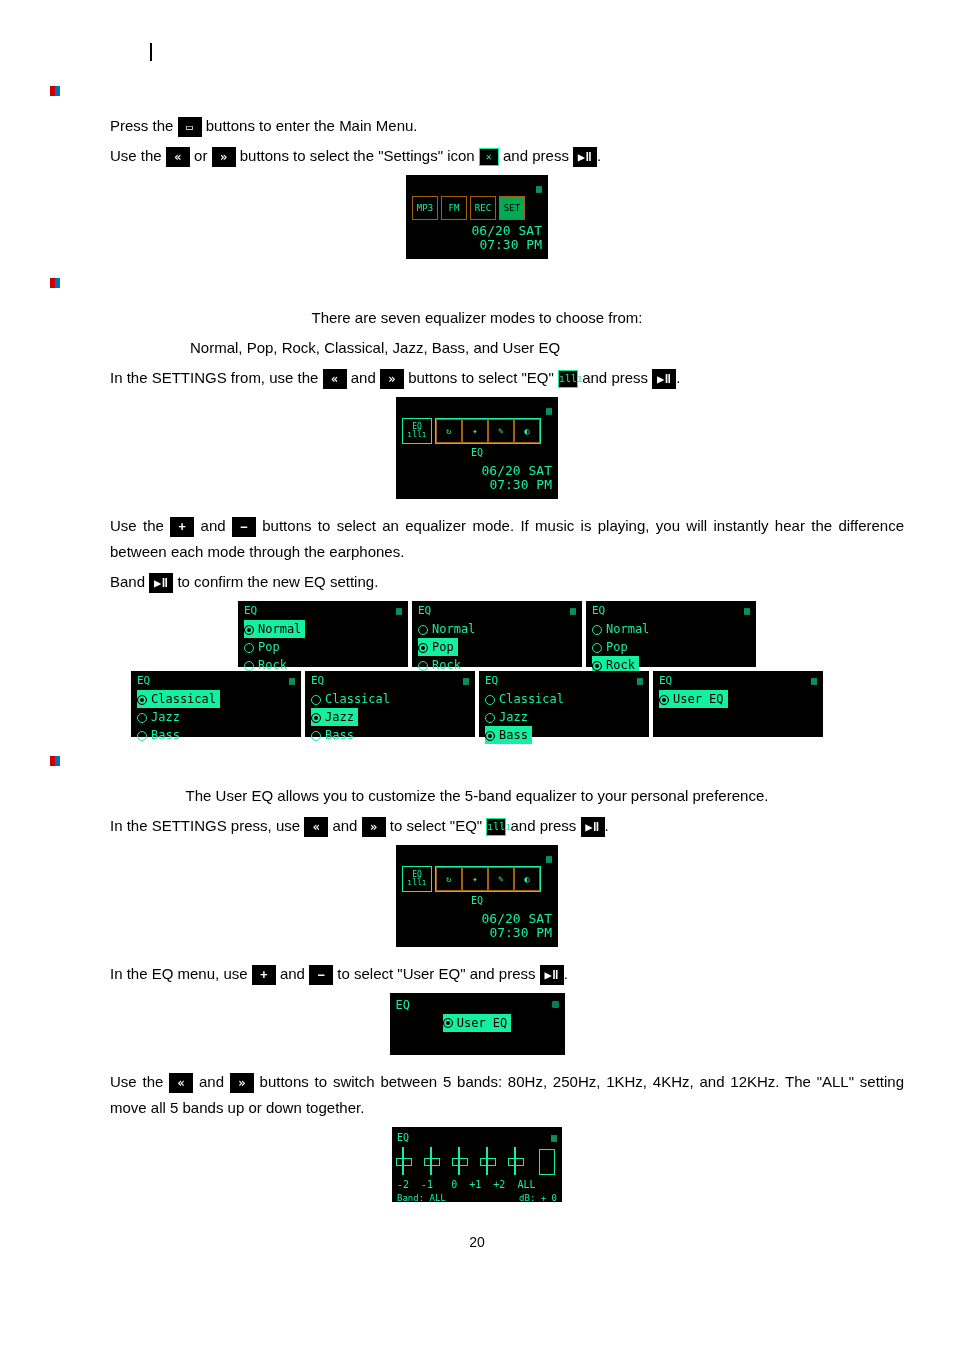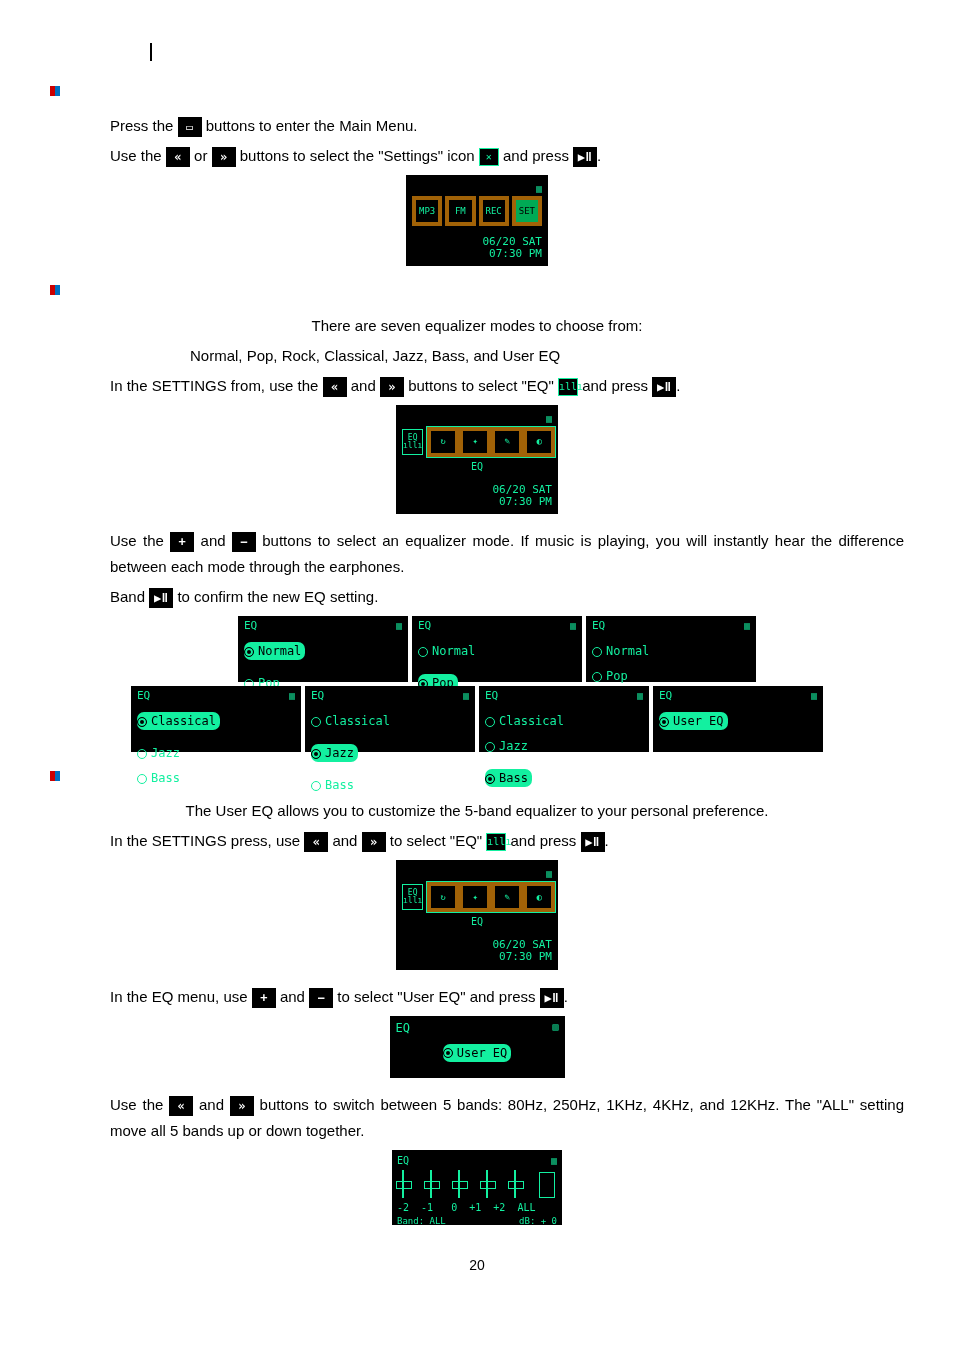--- a/index.html
+++ b/index.html
@@ -57,45 +57,45 @@
   }
   .screen {
     background: #000;
     display: inline-block;
     padding: 6px;
     color: #13f0a0;
     font-family: monospace;
     font-size: 11px;
     vertical-align: middle;
   }
-  .screen .ts { font-size:11px; text-align:right; color:#13f0a0; line-height:1.1; margin-top:10px;}
+  .screen .ts { font-size:13px; text-align:right; color:#13f0a0; line-height:1.1; margin-top:4px;}
   .stack { display:flex; gap:3px; }
   .sbox {
-    border: 4px solid #a16207;
+    border: 1px solid #a16207;
     width: 24px; height: 22px;
     display:flex; align-items:center; justify-content:center;
     font-size:9px; line-height:1;
   }
   .sbox.sel { background:#0a5; color:#000; }
   .eqbox {
     border: 1px solid #13f0a0;
     width: 28px; height: 24px;
     display:flex; flex-direction:column; align-items:center; justify-content:center;
     font-size:8px; line-height:1;
   }
   .batt { font-size:10px; color:#13f0a0; }
   .eqgrid { display:flex; flex-wrap:wrap; gap:4px; justify-content:center; margin:6px 0 14px 0;}
   .eqgrid .row1 { display:flex; gap:4px; justify-content:center; width:100%; padding-left:100px; padding-right:60px;}
   .eqgrid .row2 { display:flex; gap:4px; justify-content:center; width:100%;}
   .eq-s {
     background:#000; width:170px; height:66px; box-sizing:border-box;
     color:#13f0a0; font-family:monospace; font-size:12px; padding:2px 6px;
   }
   .eq-s .hdr{ display:flex; justify-content:space-between; font-size:11px; padding-bottom:1px;}
-  .eq-opt { margin:7px 0; font-size:12px;border-radius:7px;}
+  .eq-opt { margin:0 0; font-size:12px;}
   .eq-opt.sel { background:#13f0a0; color:#000; display:inline-block; padding:0 4px 0 0;}
   .eq-opt .rad{ width:8px;height:8px;border:1px solid #13f0a0;border-radius:50%;display:inline-block;vertical-align:middle;margin-right:4px;}
   .eq-opt.sel .rad{ border-color:#000; background:#000; box-shadow: inset 0 0 0 2px #13f0a0;}
   .eq-user {
     background:#000; width:175px; height:62px; box-sizing:border-box;
     color:#13f0a0; font-family:monospace; font-size:12px; padding:3px 6px; margin:auto;
   }
   .band-s {
     background:#000; width:170px; height:75px; box-sizing:border-box;
     color:#13f0a0; font-family:monospace; font-size:10px; padding:3px 5px; margin:auto;

